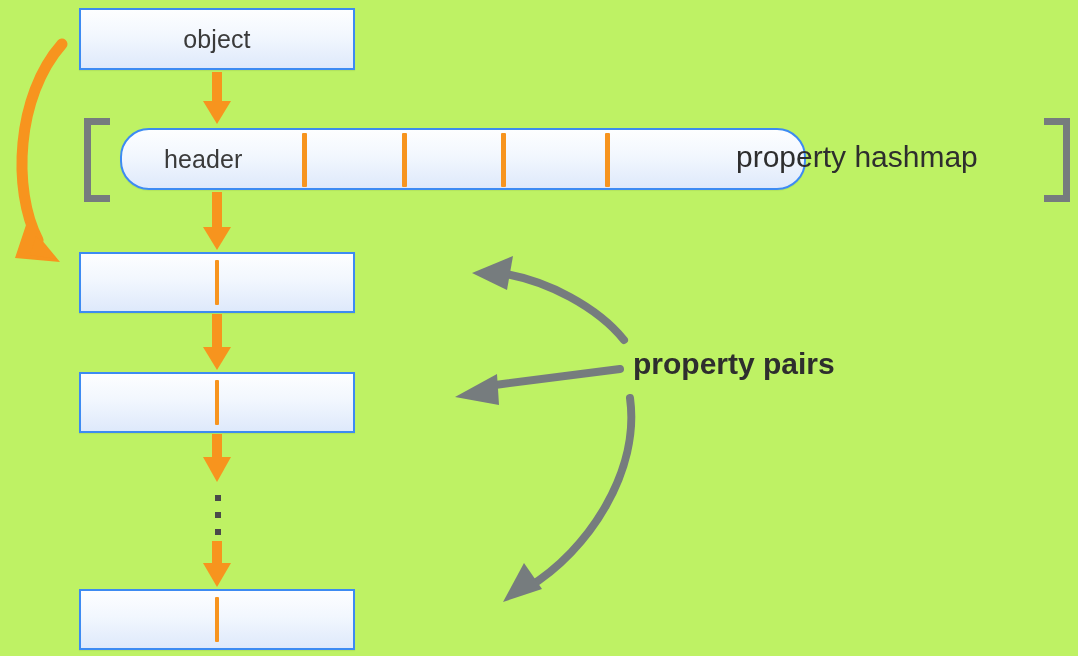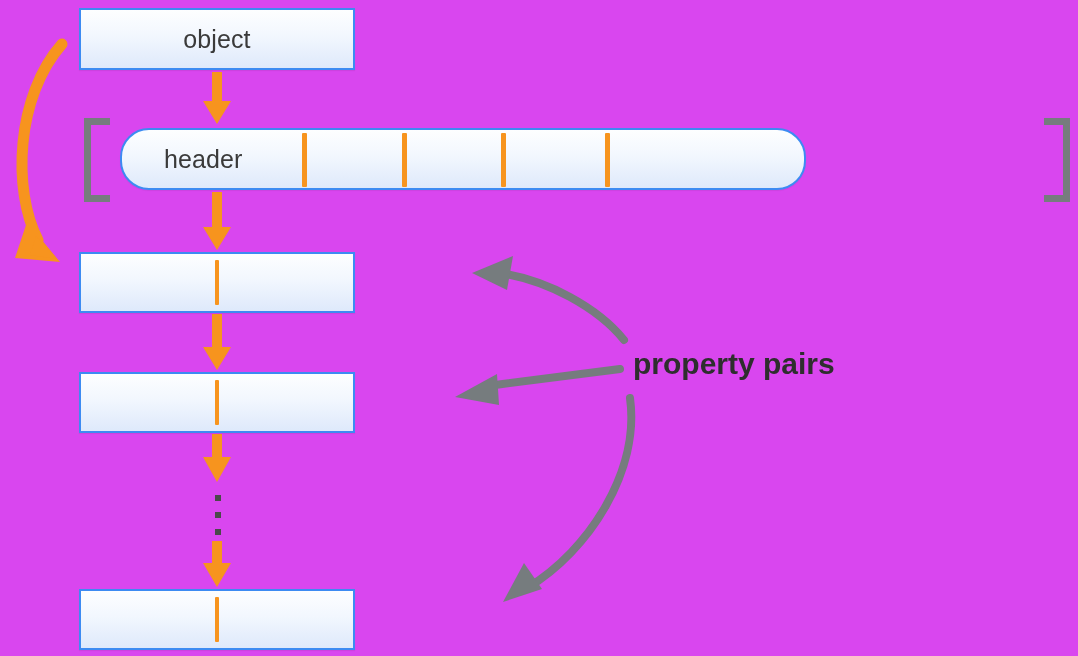--- a/index.html
+++ b/index.html
@@ -8,21 +8,21 @@
     background: #ffffff;
   }
   body {
     font-family: "Liberation Sans", sans-serif;
     -webkit-font-smoothing: antialiased;
   }
   #canvas {
     position: relative;
     width: 1078px;
     height: 656px;
-    background: #d946ef;
+    background: #bef264;
     overflow: hidden;
   }
   .box {
     position: absolute;
     box-sizing: border-box;
     border: 2px solid #3d8bf2;
     background: linear-gradient(to bottom, #fdfeff 0%, #f2f7fe 45%, #dee9fb 100%);
     box-shadow: 0 1px 1px rgba(0,0,0,0.06);
   }
   .box-label {
@@ -202,19 +202,20 @@
     <div class="pair-divider"></div>
   </div>
 
   <div class="box" id="pair-box-3">
     <div class="pair-divider"></div>
   </div>
 
   <div class="bracket" id="bracket-left"></div>
   <div class="bracket" id="bracket-right"></div>
 
+  <div class="label-text" id="hashmap-label">property hashmap</div>
   <div class="label-text" id="pairs-label">property pairs</div>
 
   <div class="ellipsis-dot" id="dot-1"></div>
   <div class="ellipsis-dot" id="dot-2"></div>
   <div class="ellipsis-dot" id="dot-3"></div>
 
 </div>
 
 </body></html>

